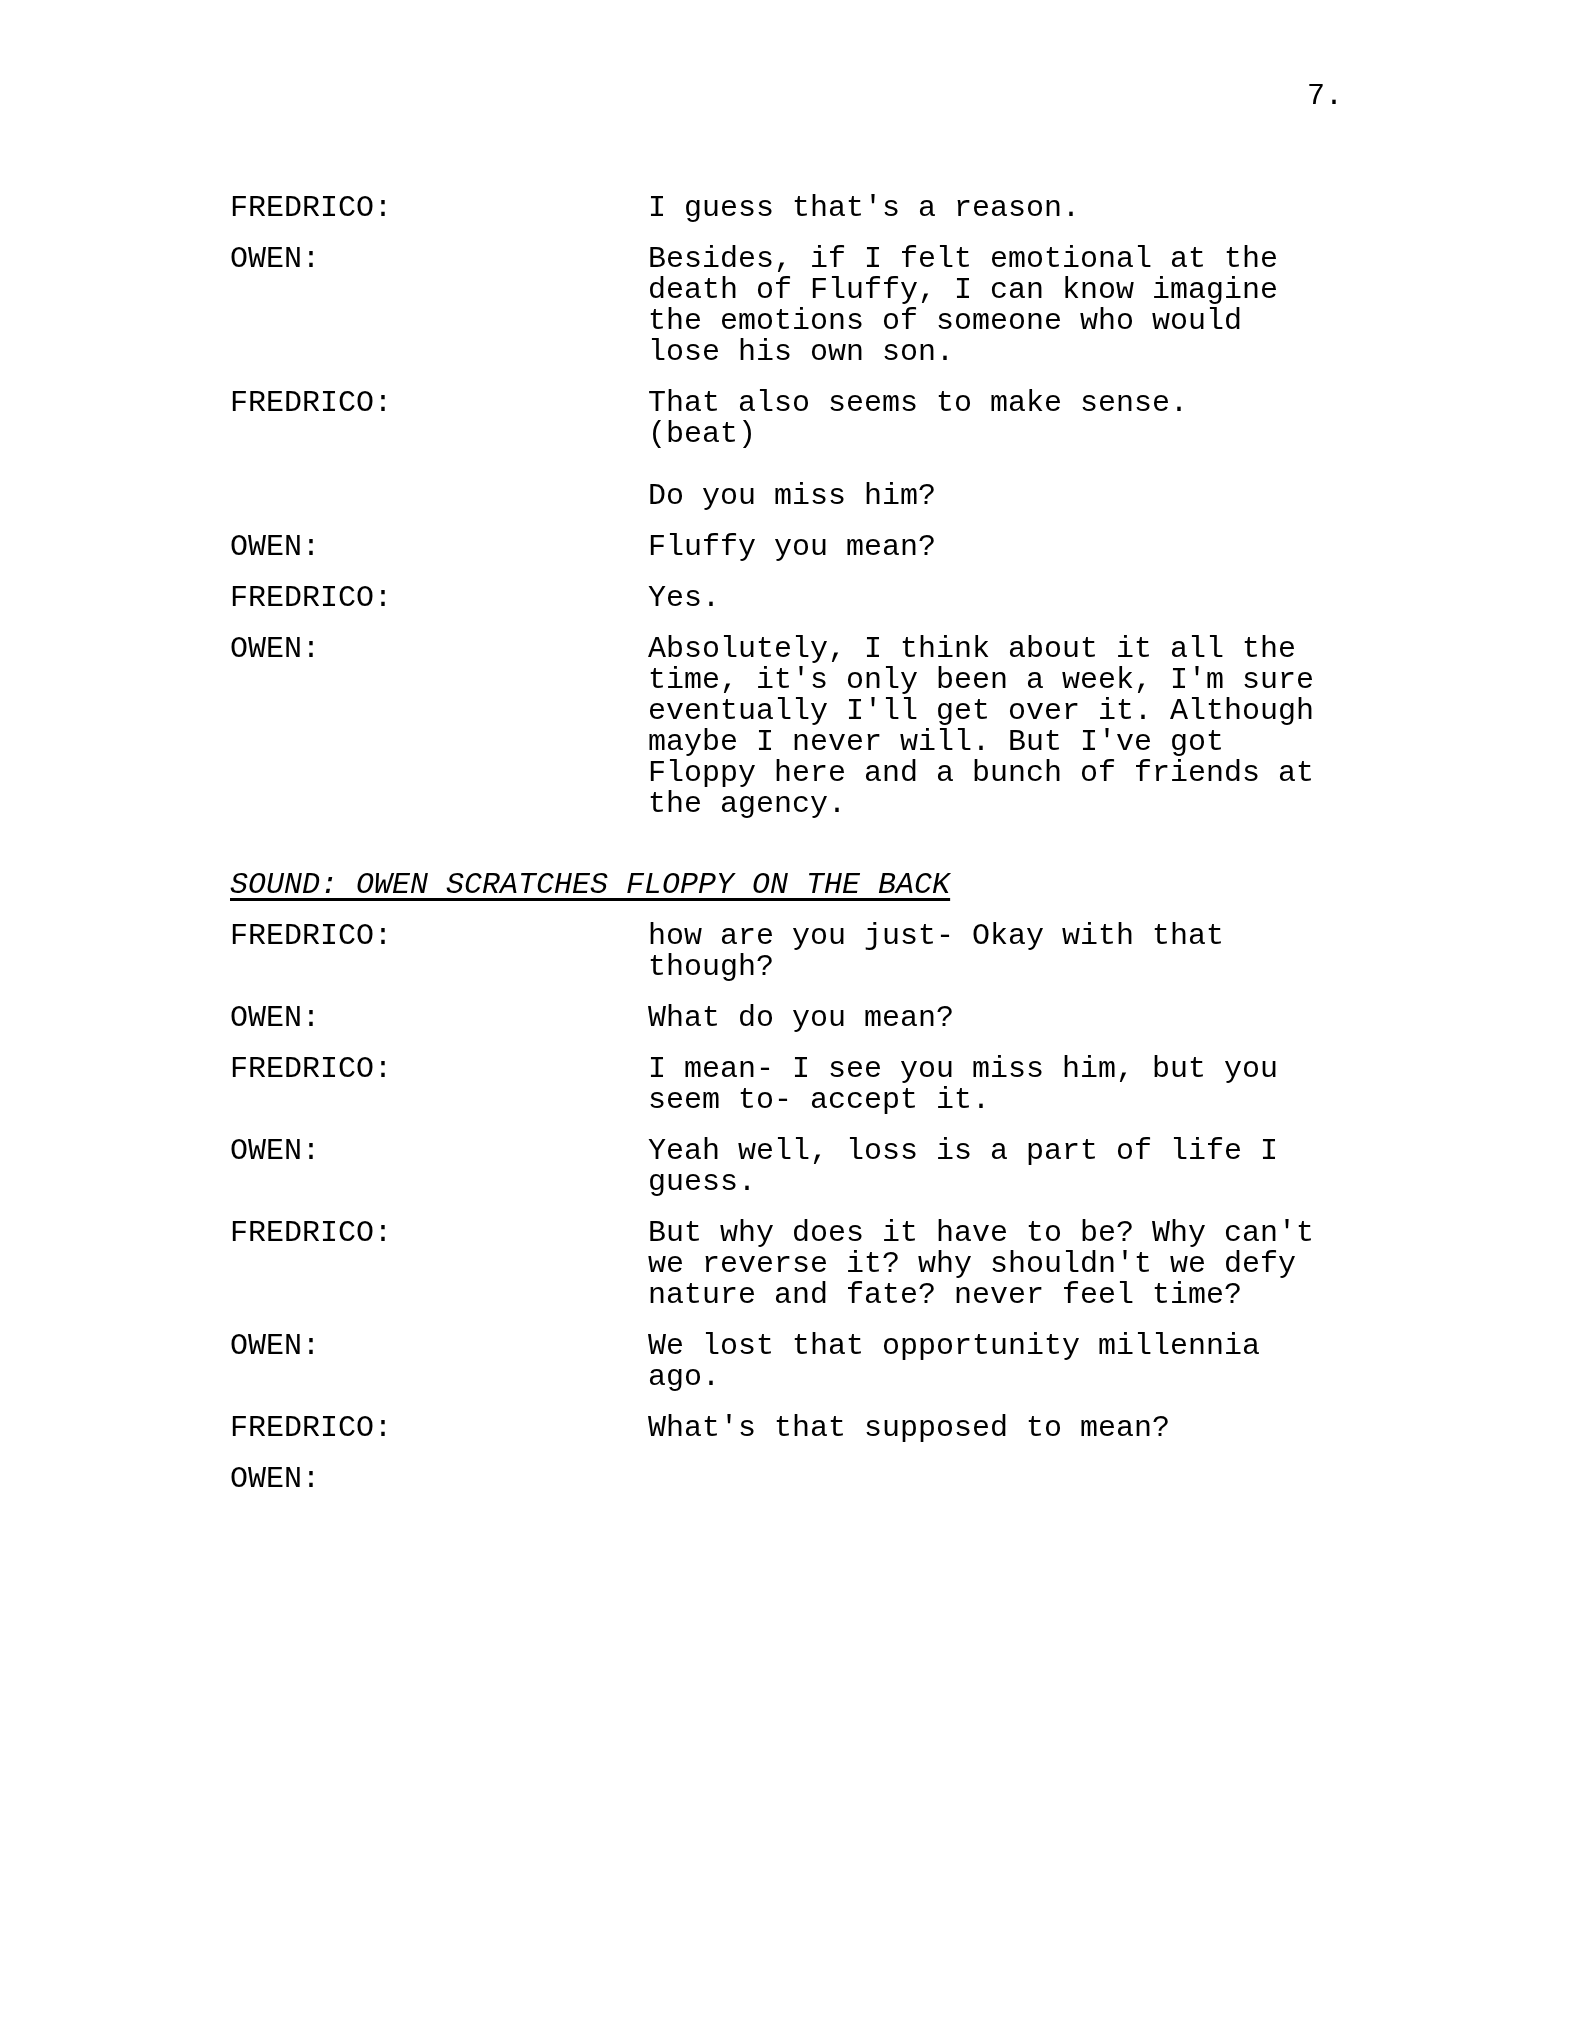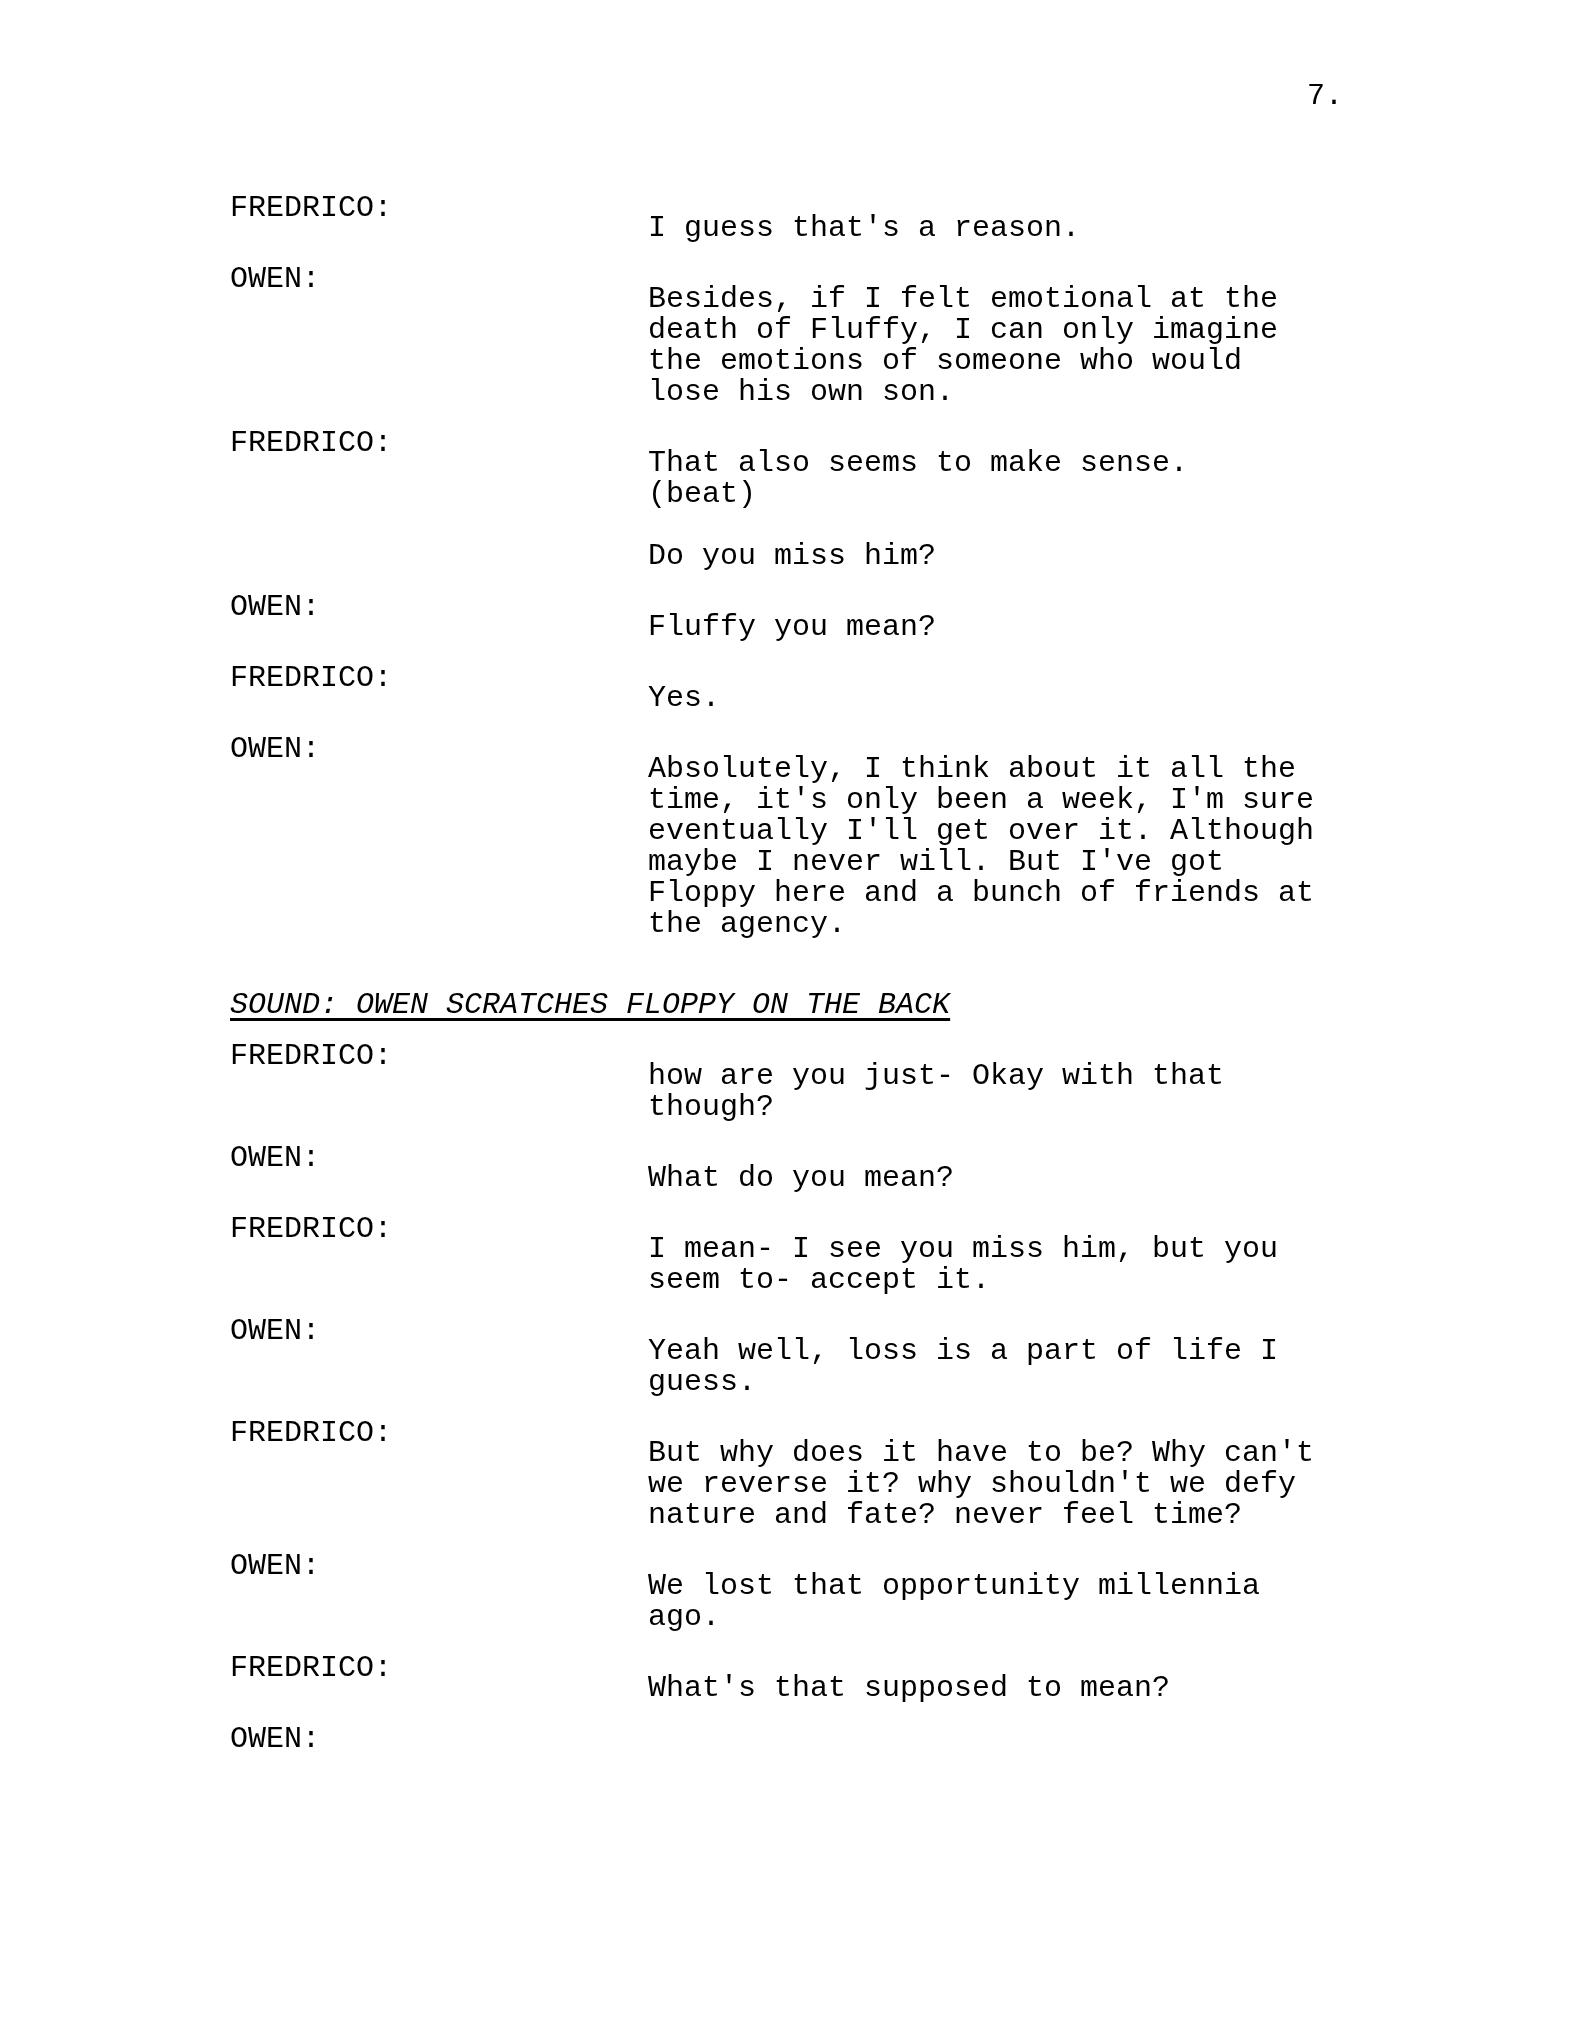--- a/index.html
+++ b/index.html
@@ -39,21 +39,20 @@
     align-items: flex-start;
   }
   .speaker {
     flex: 0 0 418px;
     width: 418px;
     white-space: pre;
   }
   .dialogue {
     flex: 1 1 auto;
     white-space: pre-line;
-    margin-top: 20px;
   }
   .sound-block {
     margin-top: 30px;
     display: block;
   }
   .sound-text {
     text-decoration: underline;
     text-decoration-thickness: 3px;
     text-underline-offset: 5px;
     white-space: pre;
@@ -68,21 +67,21 @@
 
   <div class="content">
   <div class="block">
     <div class="speaker">FREDRICO:</div>
     <div class="dialogue">I guess that's a reason.</div>
   </div>
 
   <div class="block">
     <div class="speaker">OWEN:</div>
     <div class="dialogue">Besides, if I felt emotional at the
-death of Fluffy, I can only imagine
+death of Fluffy, I can know imagine
 the emotions of someone who would
 lose his own son.</div>
   </div>
 
   <div class="block">
     <div class="speaker">FREDRICO:</div>
     <div class="dialogue">That also seems to make sense.
 (beat)
 
 Do you miss him?</div>

